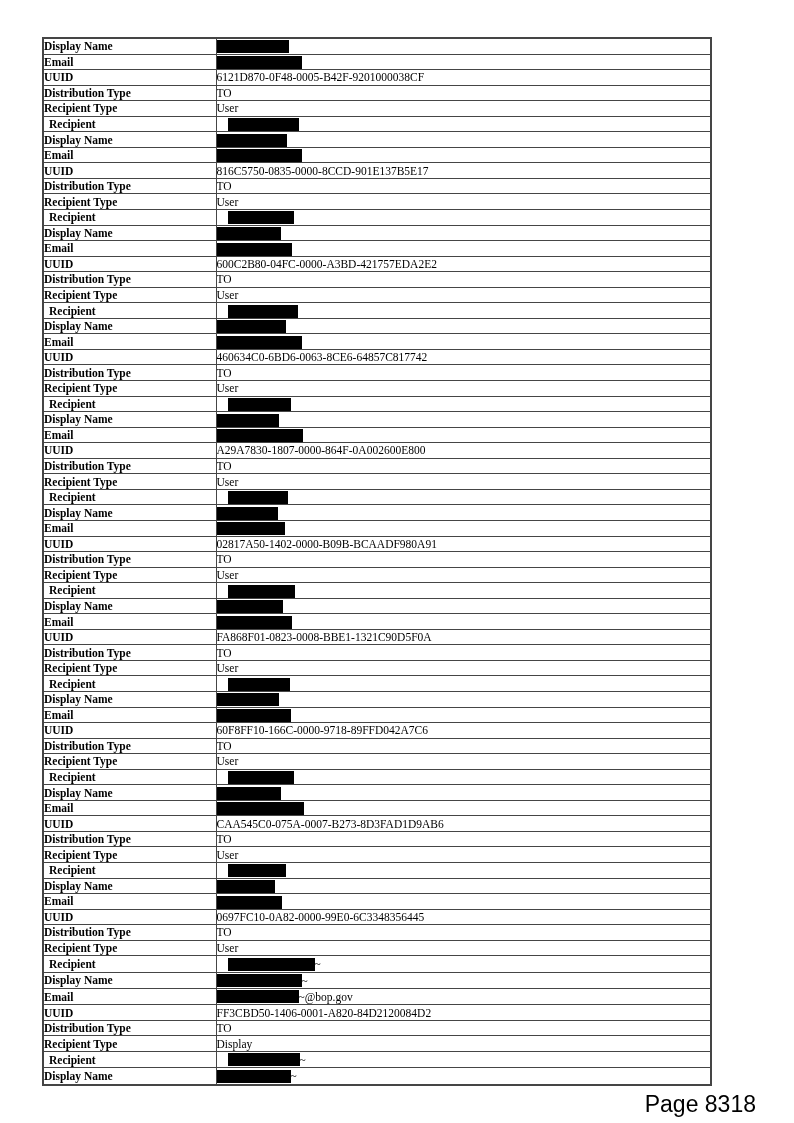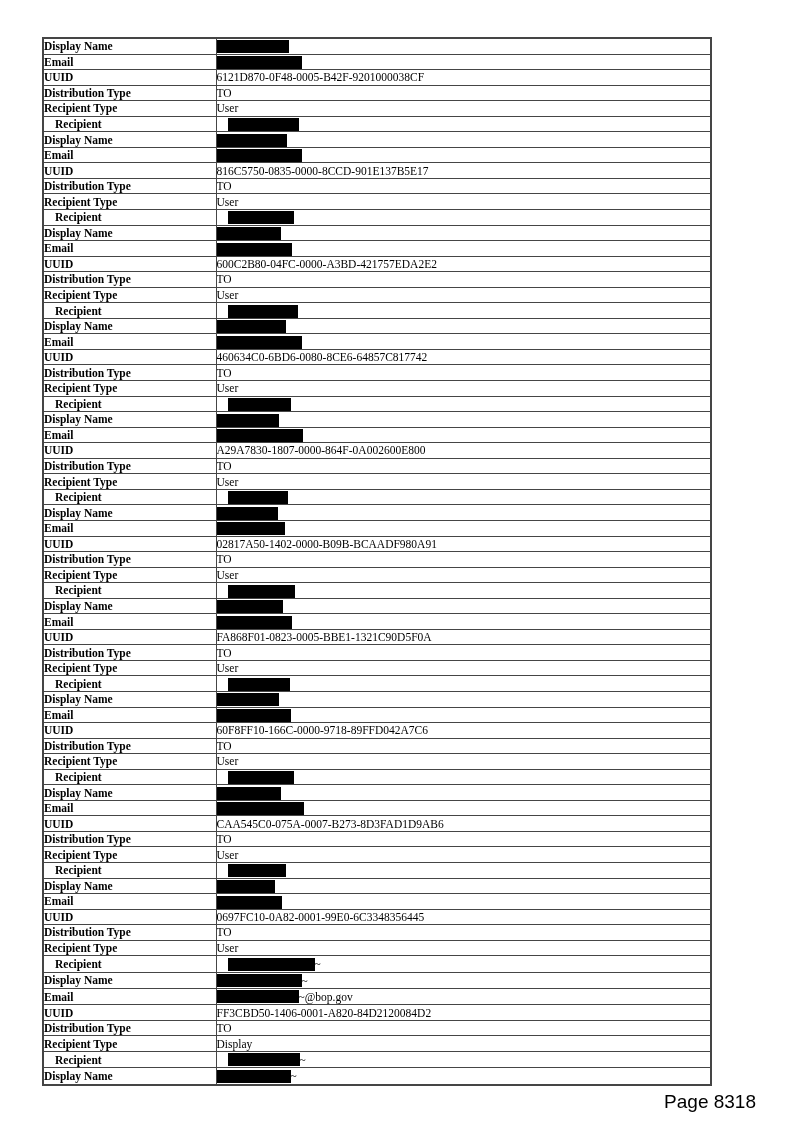--- a/index.html
+++ b/index.html
@@ -33,21 +33,21 @@
     line-height: 14px;
     white-space: nowrap;
     overflow: hidden;
     vertical-align: middle;
   }
   td.label-cell {
     font-weight: bold;
     padding-left: 25px;
   }
   tr.group-row td.label-cell {
-    padding-left: 11px;
+    padding-left: 5px;
   }
   td.value-cell {
     padding-left: 22px;
   }
   tr.group-row td.value-cell {
     padding-left: 11px;
   }
   .redact {
     display: inline-block;
     height: 13px;
@@ -57,21 +57,21 @@
   }
   .suffix {
     font-size: 11.5px;
     vertical-align: middle;
   }
   .page-number {
     position: absolute;
     top: 1091px;
     right: 38px;
     font-family: "Liberation Sans", sans-serif;
-    font-size: 19px;
+    font-size: 23px;
     color: #000000;
   }
 </style>
 </head>
 <body>
 
 <div class="page">
 
   <table class="recipient-table">
     <colgroup>
@@ -154,21 +154,21 @@
         <tr>
           <td class="label-cell">Display Name</td>
           <td class="value-cell"><span class="redact" style="width: 69px; background: rgb(0, 0, 0);"></span></td>
         </tr>
         <tr>
           <td class="label-cell">Email</td>
           <td class="value-cell"><span class="redact" style="width: 85px; background: rgb(0, 0, 0);"></span></td>
         </tr>
         <tr>
           <td class="label-cell">UUID</td>
-          <td class="value-cell"><span>460634C0-6BD6-0080-8CE6-64857C817742</span></td>
+          <td class="value-cell"><span>460634C0-6BD6-0063-8CE6-64857C817742</span></td>
         </tr>
         <tr>
           <td class="label-cell">Distribution Type</td>
           <td class="value-cell"><span>TO</span></td>
         </tr>
         <tr>
           <td class="label-cell">Recipient Type</td>
           <td class="value-cell"><span>User</span></td>
         </tr>
         <tr class="group-row">
@@ -226,21 +226,21 @@
         <tr>
           <td class="label-cell">Display Name</td>
           <td class="value-cell"><span class="redact" style="width: 66px; background: rgb(0, 0, 0);"></span></td>
         </tr>
         <tr>
           <td class="label-cell">Email</td>
           <td class="value-cell"><span class="redact" style="width: 75px; background: rgb(0, 0, 0);"></span></td>
         </tr>
         <tr>
           <td class="label-cell">UUID</td>
-          <td class="value-cell"><span>FA868F01-0823-0005-BBE1-1321C90D5F0A</span></td>
+          <td class="value-cell"><span>FA868F01-0823-0008-BBE1-1321C90D5F0A</span></td>
         </tr>
         <tr>
           <td class="label-cell">Distribution Type</td>
           <td class="value-cell"><span>TO</span></td>
         </tr>
         <tr>
           <td class="label-cell">Recipient Type</td>
           <td class="value-cell"><span>User</span></td>
         </tr>
         <tr class="group-row">
@@ -298,21 +298,21 @@
         <tr>
           <td class="label-cell">Display Name</td>
           <td class="value-cell"><span class="redact" style="width: 58px; background: rgb(0, 0, 0);"></span></td>
         </tr>
         <tr>
           <td class="label-cell">Email</td>
           <td class="value-cell"><span class="redact" style="width: 65px; background: rgb(0, 0, 0);"></span></td>
         </tr>
         <tr>
           <td class="label-cell">UUID</td>
-          <td class="value-cell"><span>0697FC10-0A82-0001-99E0-6C3348356445</span></td>
+          <td class="value-cell"><span>0697FC10-0A82-0000-99E0-6C3348356445</span></td>
         </tr>
         <tr>
           <td class="label-cell">Distribution Type</td>
           <td class="value-cell"><span>TO</span></td>
         </tr>
         <tr>
           <td class="label-cell">Recipient Type</td>
           <td class="value-cell"><span>User</span></td>
         </tr>
         <tr class="group-row">

